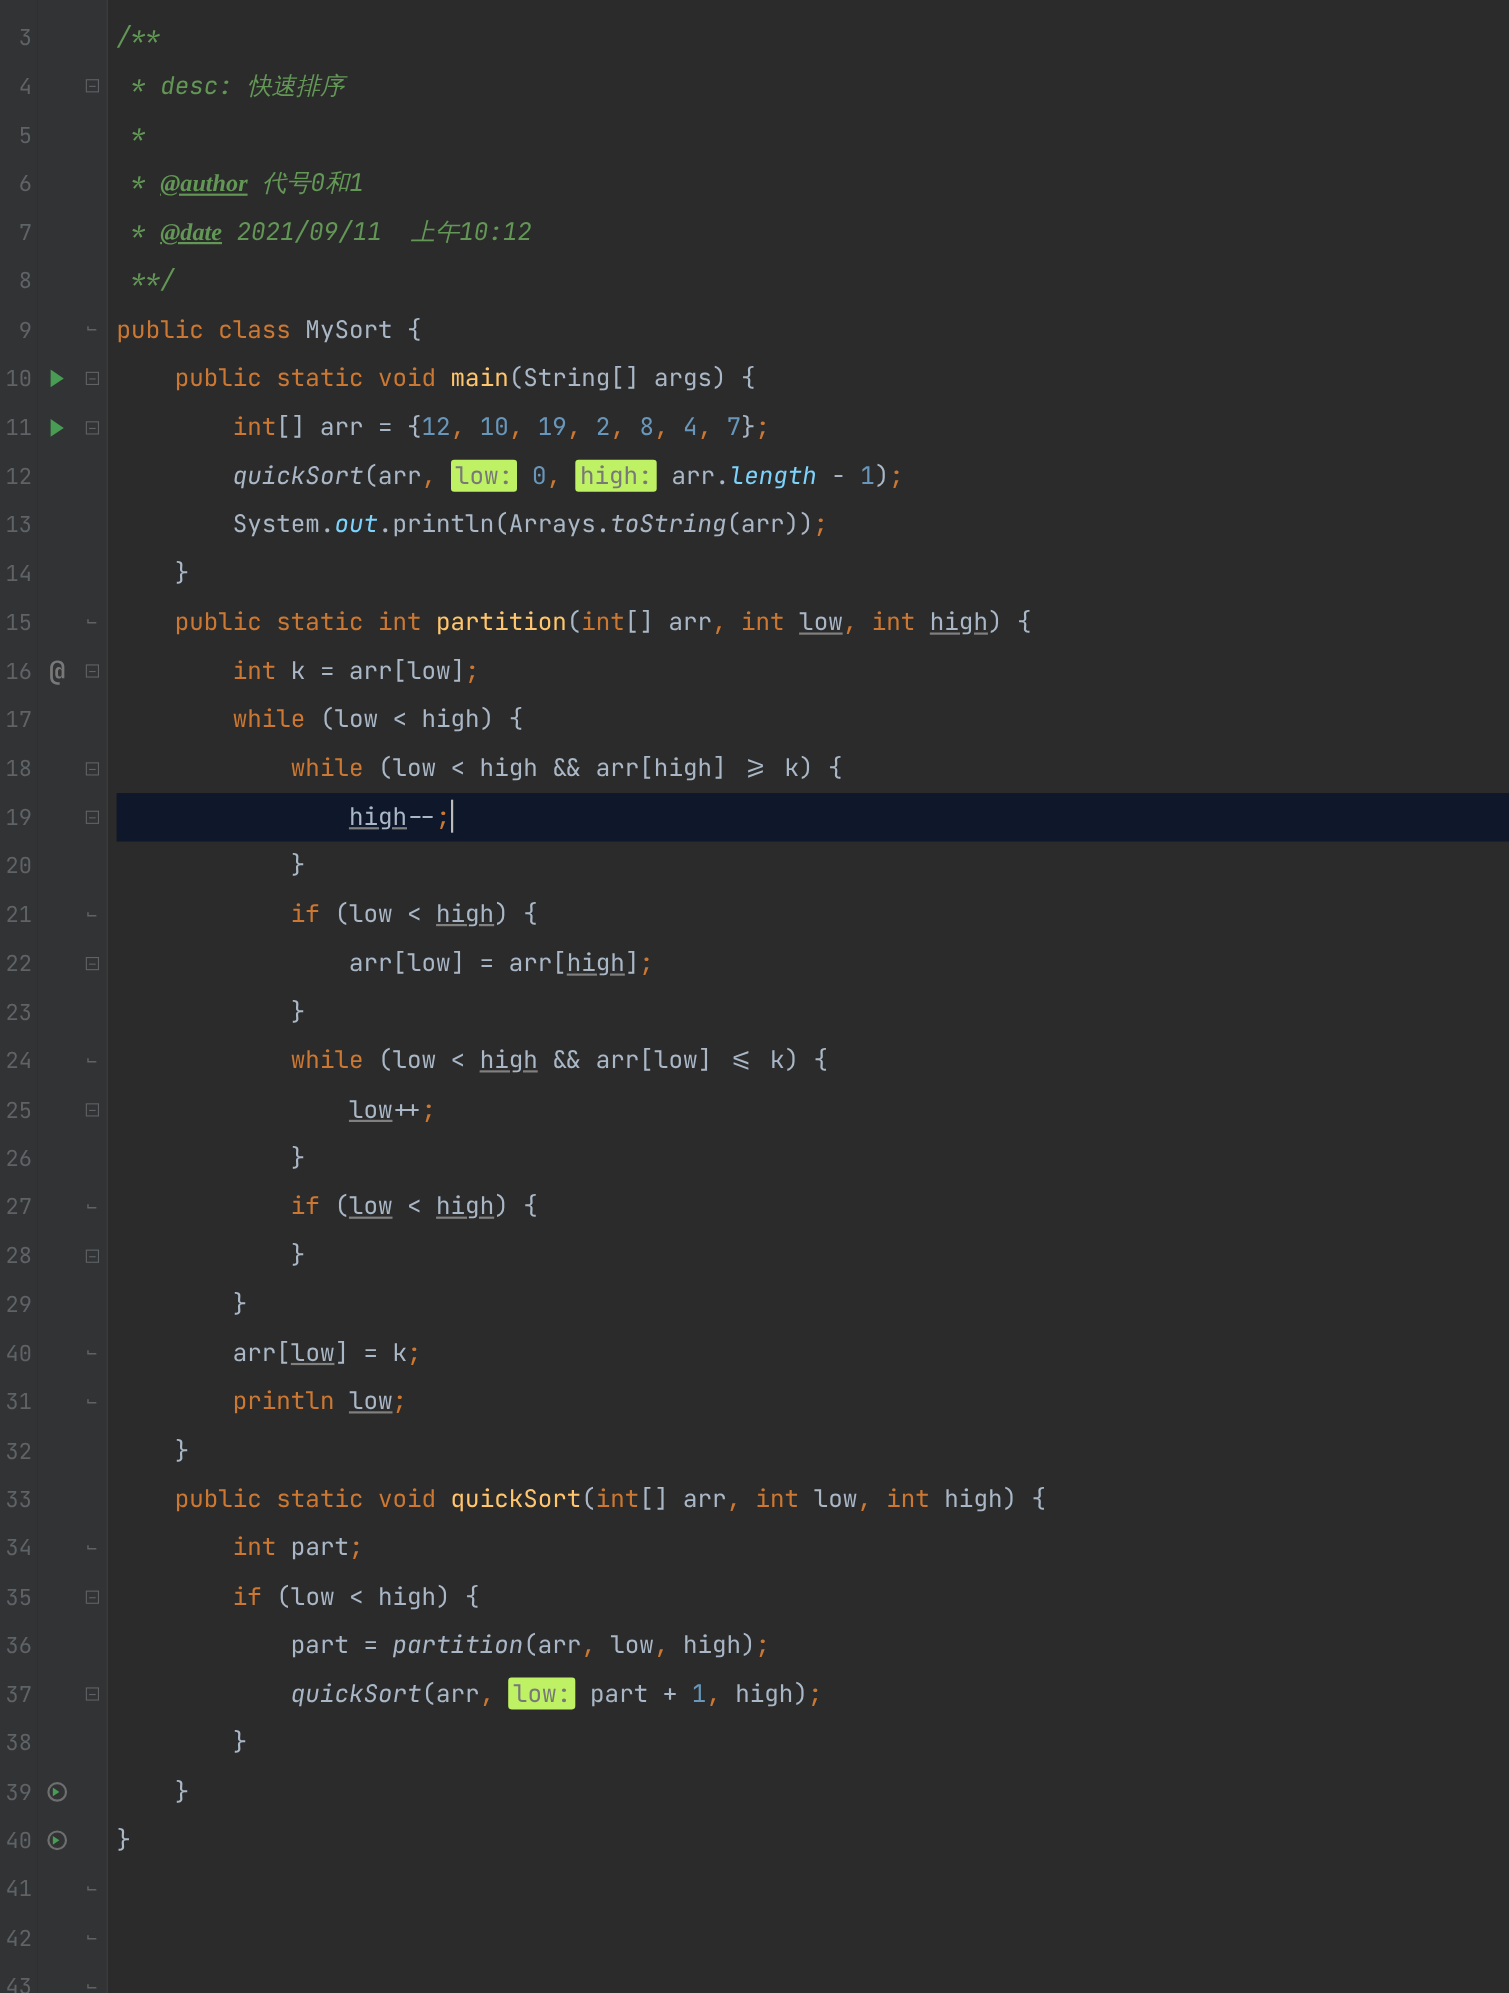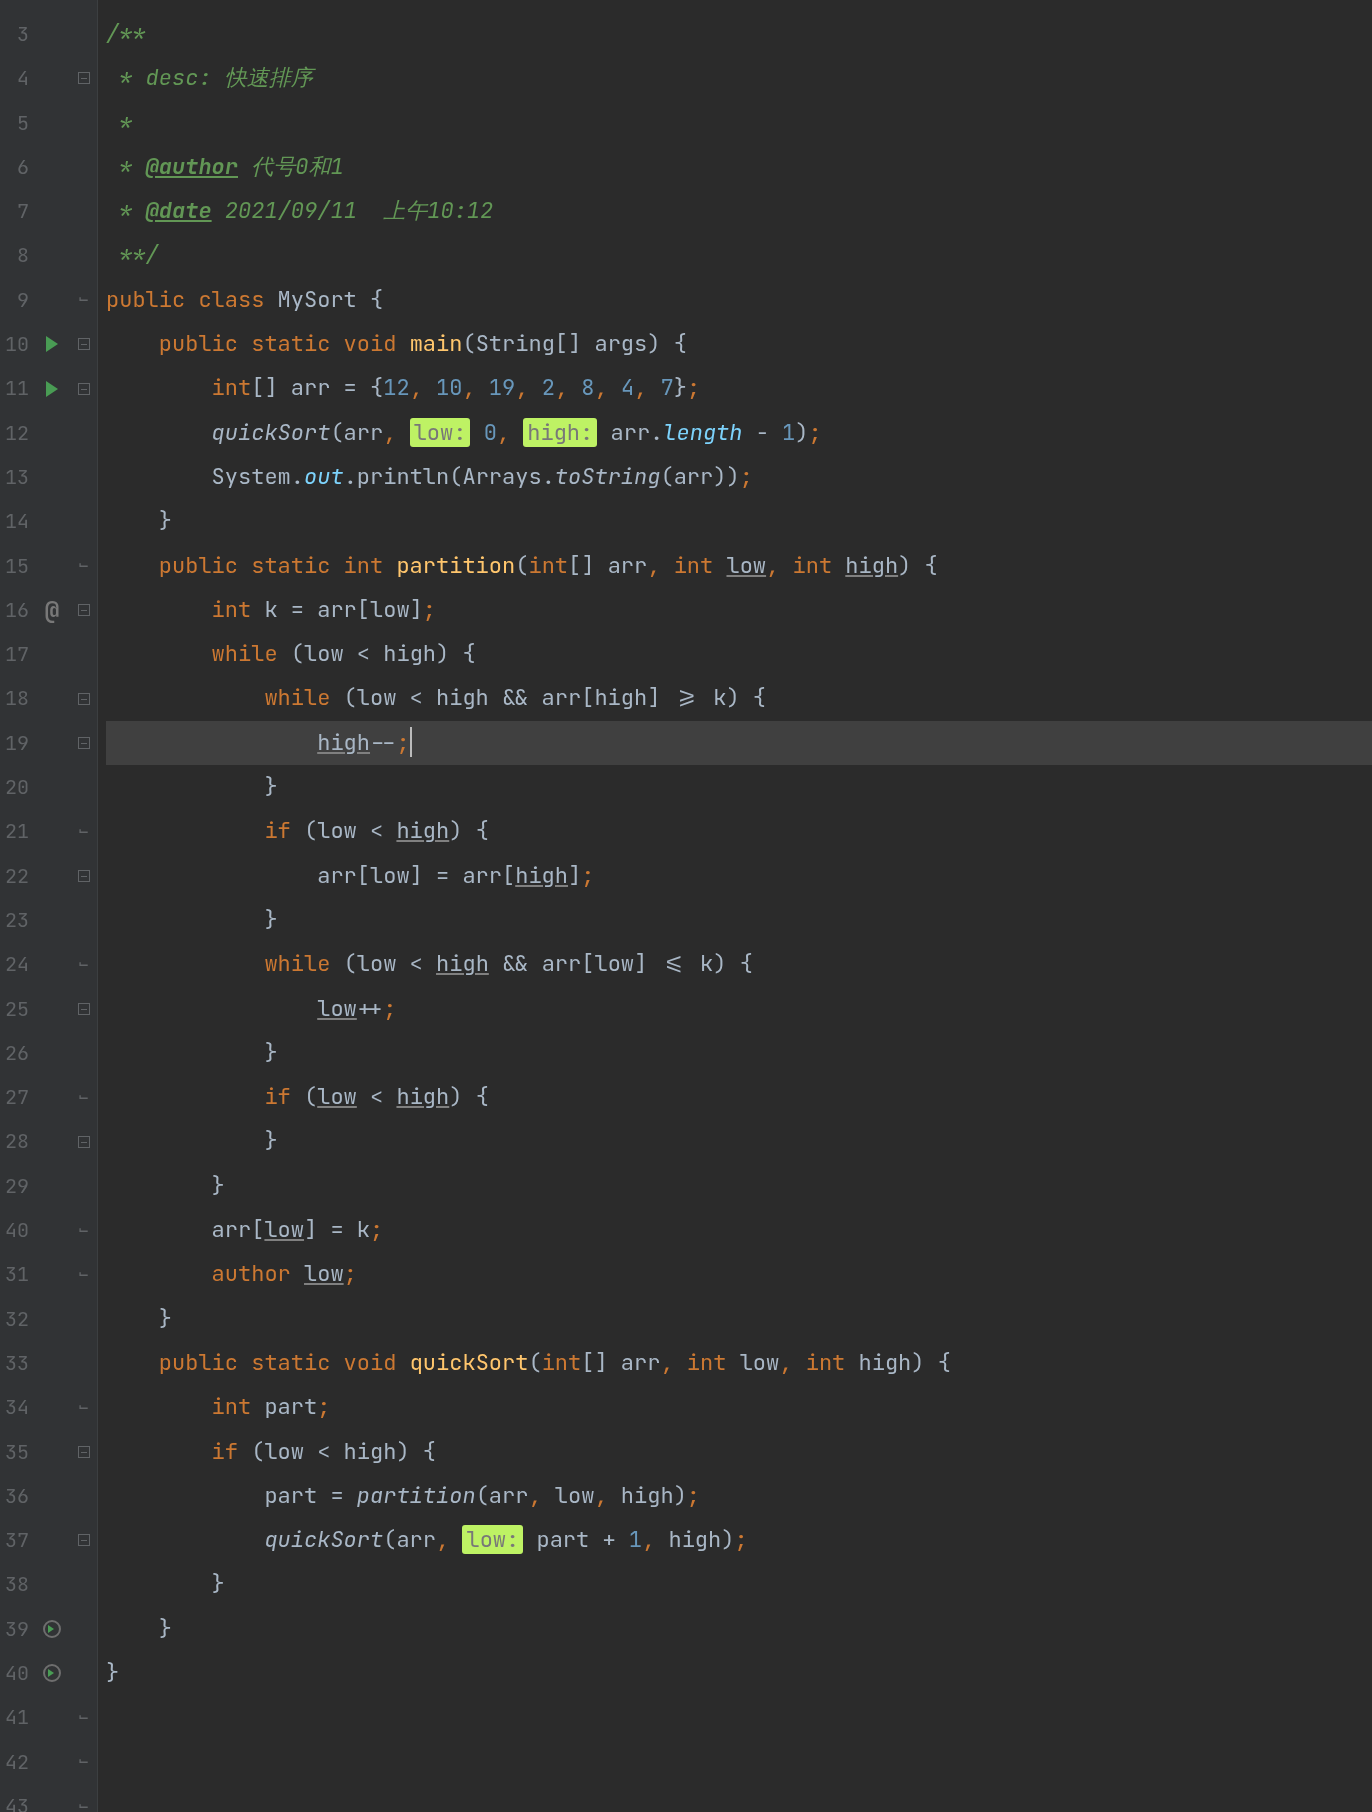--- a/index.html
+++ b/index.html
@@ -93,26 +93,26 @@
     padding-left: 8px;
     position: relative;
   }
   .line {
     height: 44.3px;
     line-height: 44.3px;
     white-space: pre;
     position: relative;
   }
   .hl-line {
-    background: #404040;
+    background: #0f172a;
   }
   .kw   { color: #cc7832; }
   .num  { color: #6897bb; }
   .doc  { color: #629755; font-style: italic; }
-  .doctag { color: #629755; font-style: italic; text-decoration: underline; font-weight:bold;}
+  .doctag { color: #629755; font-style: italic; text-decoration: underline; font-weight:bold;font-family:Liberation Serif, serif;}
   .fn   { color: #ffc66d; }
   .static-field { color: #7dd3fc; font-style: italic; }
   .param-hint { color: #787878; background:#bef264; border-radius:3px; padding:0 4px; font-style: normal;}
   .italic { font-style: italic; }
   .under { text-decoration: underline; text-decoration-color:#808080;}
   .caret {
     display:inline-block; width:2px; height:30px; background:#bbbbbb; vertical-align:middle; margin-bottom:4px;
     animation: blink 1s step-start infinite;
   }
   @keyframes blink { 50% { opacity:0; } }
@@ -327,21 +327,21 @@
       <div class="line">            <span class="kw">if</span><span> (low &lt; </span><span class="under">high</span><span>) {</span></div>
       <div class="line">                <span>arr[low] = arr[</span><span class="under">high</span><span>]</span><span class="kw">;</span></div>
       <div class="line">            <span>}</span></div>
       <div class="line">            <span class="kw">while</span><span> (low &lt; </span><span class="under">high</span><span> &amp;&amp; arr[low] &lt;= k) {</span></div>
       <div class="line">                <span class="under">low</span><span>++</span><span class="kw">;</span></div>
       <div class="line">            <span>}</span></div>
       <div class="line">            <span class="kw">if</span><span> (</span><span class="under">low</span><span> &lt; </span><span class="under">high</span><span>) {</span></div>
       <div class="line">            <span>}</span></div>
       <div class="line">        <span>}</span></div>
       <div class="line">        <span>arr[</span><span class="under">low</span><span>] = k</span><span class="kw">;</span></div>
-      <div class="line">        <span class="kw">author</span><span> </span><span class="under">low</span><span class="kw">;</span></div>
+      <div class="line">        <span class="kw">println</span><span> </span><span class="under">low</span><span class="kw">;</span></div>
       <div class="line">    <span>}</span></div>
       <div class="line">    <span class="kw">public static void</span><span> </span><span class="fn">quickSort</span><span>(</span><span class="kw">int</span><span>[] arr</span><span class="kw">,</span><span> </span><span class="kw">int</span><span> low</span><span class="kw">,</span><span> </span><span class="kw">int</span><span> high) {</span></div>
       <div class="line">        <span class="kw">int</span><span> part</span><span class="kw">;</span></div>
       <div class="line">        <span class="kw">if</span><span> (low &lt; high) {</span></div>
       <div class="line">            <span>part = </span><span class="italic">partition</span><span>(arr</span><span class="kw">,</span><span> low</span><span class="kw">,</span><span> high)</span><span class="kw">;</span></div>
       <div class="line">            <span class="italic">quickSort</span><span>(arr</span><span class="kw">,</span><span> </span><span class="param-hint">low:</span><span> part + </span><span class="num">1</span><span class="kw">,</span><span> high)</span><span class="kw">;</span></div>
       <div class="line">        <span>}</span></div>
       <div class="line">    <span>}</span></div>
       <div class="line"><span>}</span></div>
     </div>

